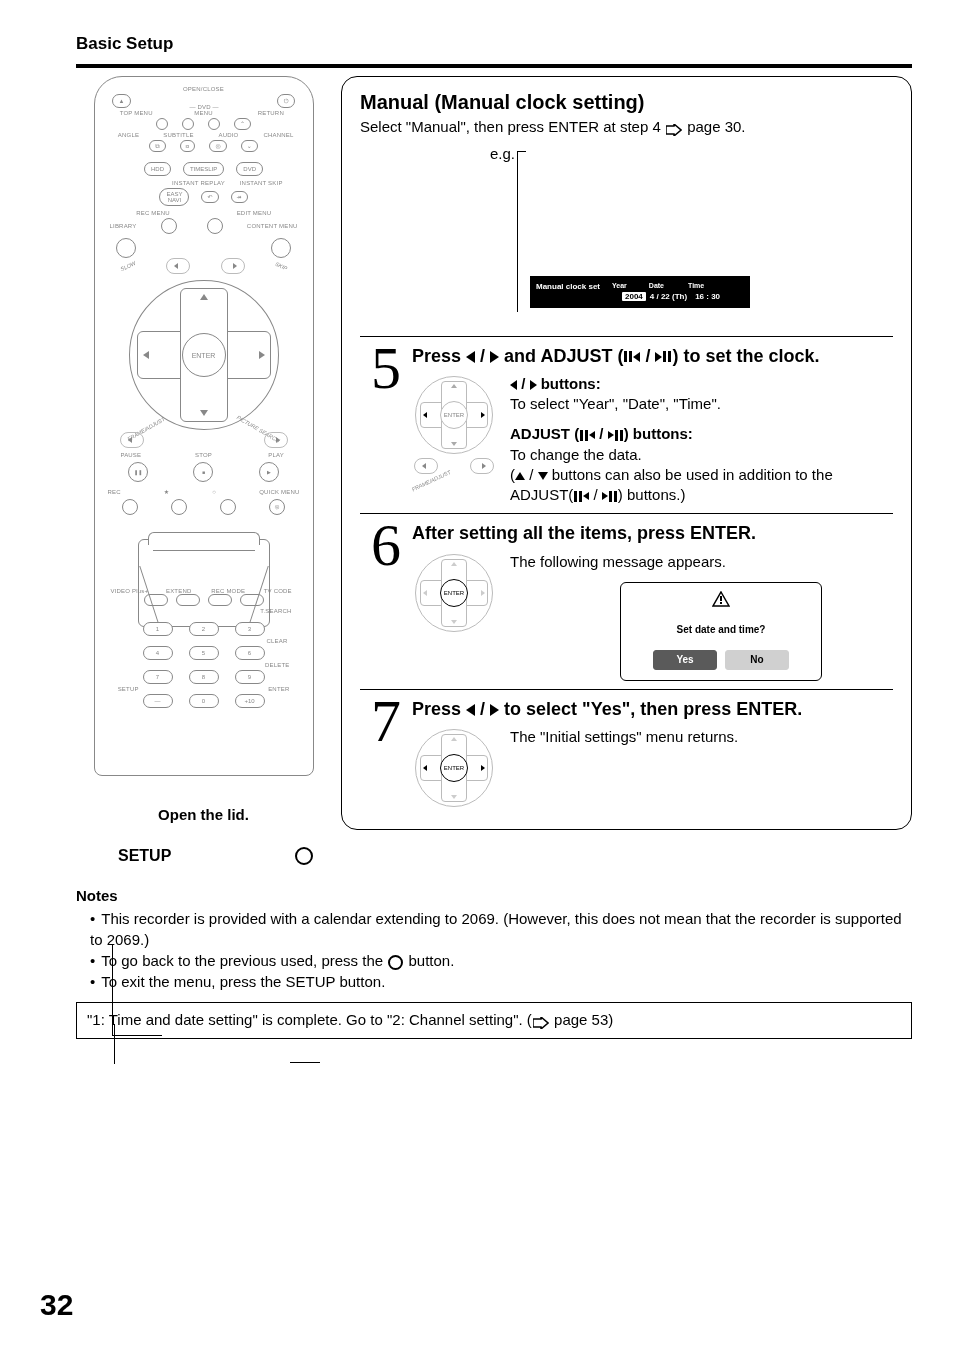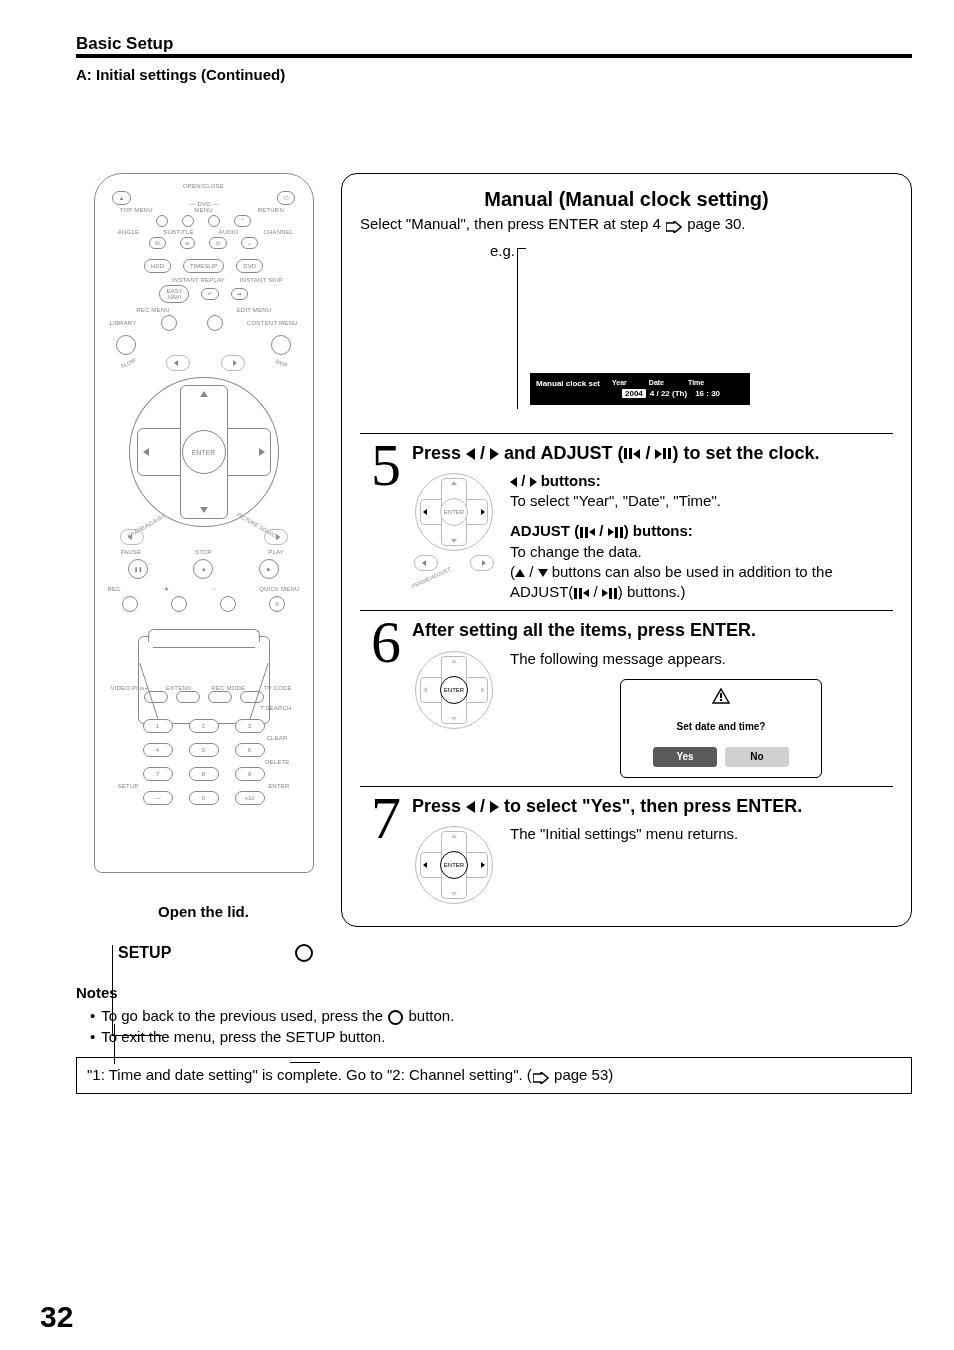--- a/index.html
+++ b/index.html
@@ -12,20 +12,21 @@
   .page {
     width: 954px;
     height: 1350px;
     position: relative;
     box-sizing: border-box;
     padding: 34px 42px 20px 76px;
   }
   .section-header {
     font-weight: bold;
     font-size: 17px;
+    margin-bottom: 10px;
   }
   .hr-thick {
     border: 0;
     border-top: 4px solid #000;
     margin: 0 0 8px 0;
   }
   .sub-heading {
     font-weight: bold;
     font-size: 15px;
     margin-bottom: 90px;
@@ -212,21 +213,21 @@
   .o-btn {
     width:14px; height:14px; border:2px solid #000; border-radius:50%;
   }
   
   .instruction-panel {
     border:1.5px solid #000;
     border-radius:16px;
     padding:14px 18px 22px 18px;
   }
   .instruction-panel h2 {
-    font-size:20px; font-weight:bold; margin:0 0 4px 0;text-align:center;
+    font-size:20px; font-weight:bold; margin:0 0 4px 0;
   }
   .instruction-panel .lead {
     font-size:15px; margin-bottom:8px;
   }
   .right-arrow {
     display:inline-block;
     vertical-align:middle;
     margin:0 1px;
   }
   .right-arrow svg { vertical-align:middle; }
@@ -366,40 +367,39 @@
   .notes ul { margin:0; padding-left:14px; list-style:none;}
   .notes ul li::before { content:"•"; margin-right:6px;}
   .done-box {
     border:1px solid #000;
     padding:6px 10px;
     margin-top:10px;
     font-size:15px;
   }
   .page-num {
     position:absolute;
-    left:40px; bottom:16px;
+    left:40px; bottom:28px;
     font-size:30px;
     font-weight:bold;
   }
   .o-inline {
     display:inline-block;
     width:11px; height:11px;
     border:2px solid #000;
     border-radius:50%;
     vertical-align:middle;
     margin:0 1px;
   }
 </style>
 </head>
 <body>
 
 <div class="page">
   <div class="section-header">Basic Setup</div>
   <hr class="hr-thick">
-  <div class="sub-heading">A: Initial settings (Continued)</div>
 
   <div class="columns">
 
     <div class="left-col">
       <div class="remote">
         <div class="remote-body"></div>
         <div class="remote-inner">
           <div class="label-tiny">OPEN/CLOSE</div>
           <div class="row space">
             <span class="btn-oval">▲</span>
@@ -725,20 +725,21 @@
   </div>
 
   <div class="leader-v" style="left:112px; top:945px; height:90px;"></div>
   <div class="leader-h" style="left:112px; top:1035px; width:50px;"></div>
   <div class="leader-v" style="left:114px; top:1024px; height:40px;"></div>
   <div class="leader-h" style="left:290px; top:1062px; width:30px;"></div>
 
   <div class="notes">
     <div class="notes-h">Notes</div>
     <ul>
+      <li>This recorder is provided with a calendar extending to 2069. (However, this does not mean that the recorder is supported to 2069.)</li>
       <li><span>To go back to the previous used, press the </span><span class="o-inline"></span><span> button.</span></li>
       <li>To exit the menu, press the SETUP button.</li>
     </ul>
     <div class="done-box">
       <span>"1: Time and date setting" is complete. Go to "2: Channel setting". (</span><span class="right-arrow"><svg width="16" height="12">
             <polygon points="0,2 8,2 8,0 15,6 8,12 8,10 0,10" fill="none" stroke="#000" stroke-width="1.5"></polygon>
           </svg></span><span> page 53)</span>
     </div>
   </div>
 

